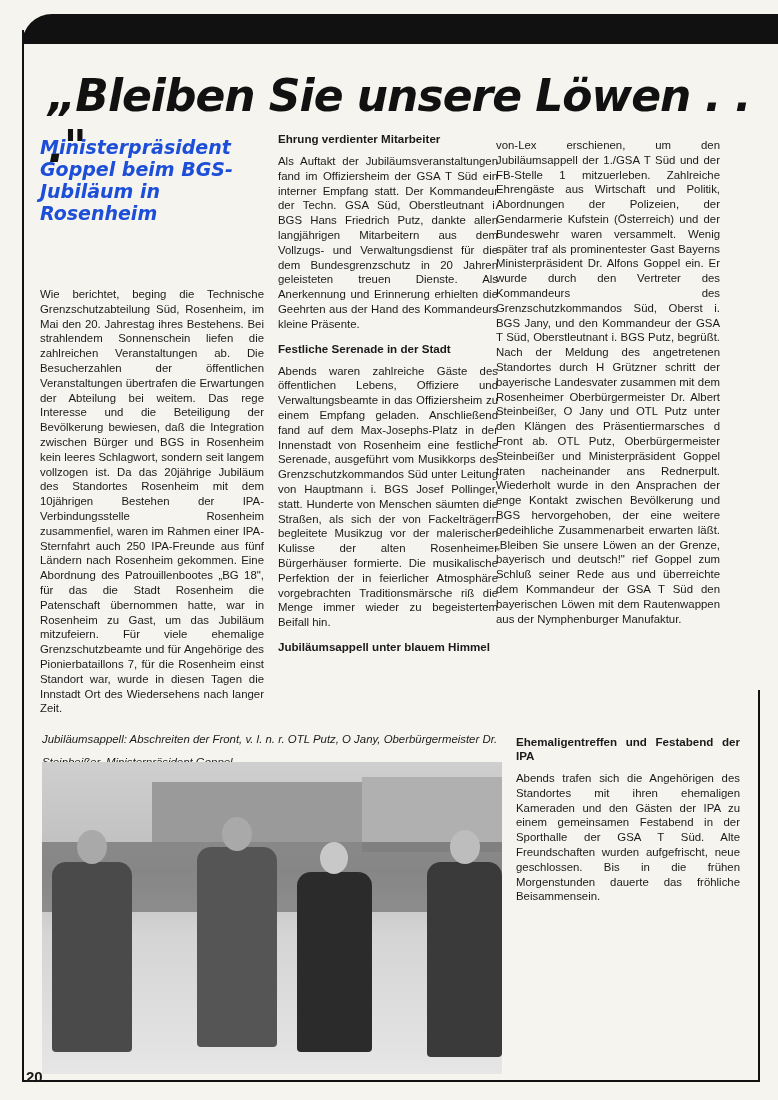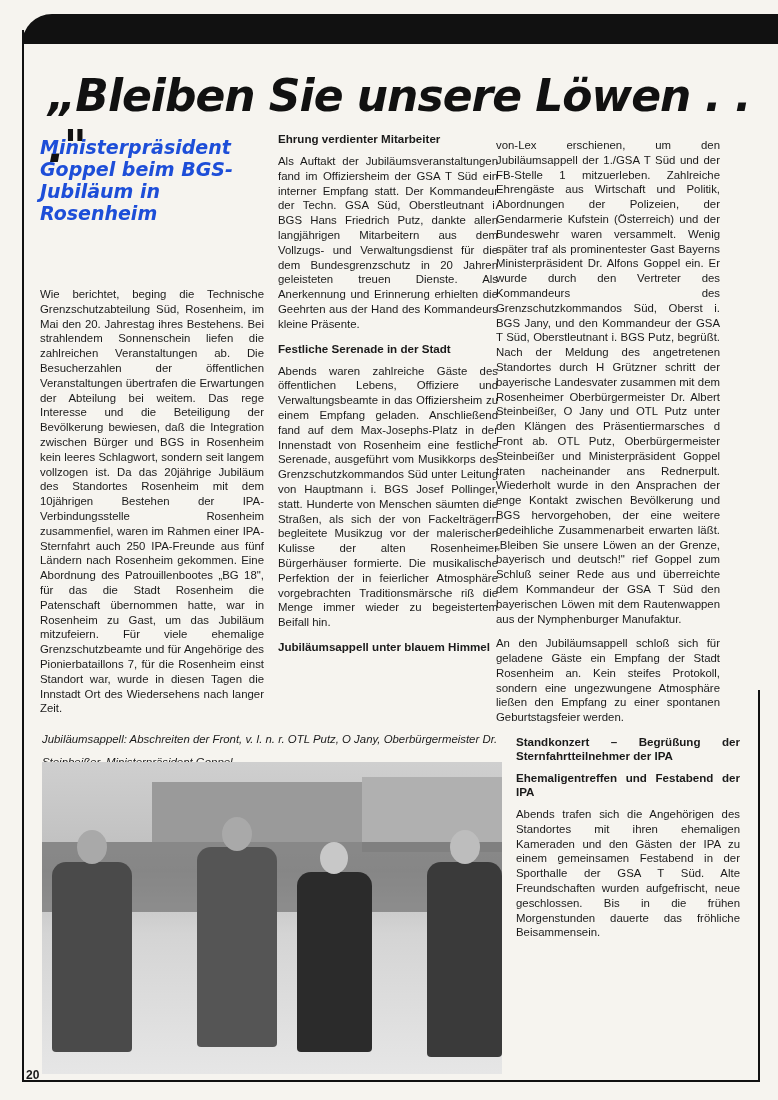--- a/index.html
+++ b/index.html
@@ -36,21 +36,21 @@
     font-style: italic;
   }
   .photo {
     position: absolute; left: 42px; top: 762px; width: 460px; height: 312px;
     background: linear-gradient(#cfcfcf 0%, #bdbdbd 35%, #d4d4d4 55%, #e6e6e6 100%);
     overflow: hidden;
   }
   .photo .bldg { position: absolute; background: #8e8e8e; }
   .photo .person { position: absolute; background: #2b2b2b; border-radius: 14px 14px 4px 4px; }
   .photo .head { position: absolute; background: #a9a9a9; border-radius: 50%; }
-  .pageno { position: absolute; left: 26px; top: 1068px; font-size: 12px; font-weight: bold; }
+  .pageno { position: absolute; left: 26px; top: 1068px; font-size: 15px; font-weight: bold; }
 </style>
 </head>
 <body>
 
 <div class="topbar"></div>
 <div class="frame-left"></div>
 <div class="frame-bottom"></div>
 <div class="frame-right"></div>
 
 <h1 class="headline">„Bleiben Sie unsere Löwen . . ."</h1>
@@ -63,25 +63,23 @@
 <div class="col" id="col2">
   <h3>Ehrung verdienter Mitarbeiter</h3>
   <p>Als Auftakt der Jubiläumsveranstaltungen fand im Offiziersheim der GSA T Süd ein interner Empfang statt. Der Kommandeur der Techn. GSA Süd, Oberstleutnant i. BGS Hans Friedrich Putz, dankte allen langjährigen Mitarbeitern aus dem Vollzugs- und Verwaltungsdienst für die dem Bundesgrenzschutz in 20 Jahren geleisteten treuen Dienste. Als Anerkennung und Erinnerung erhielten die Geehrten aus der Hand des Kommandeurs kleine Präsente.</p>
   <h3>Festliche Serenade in der Stadt</h3>
   <p>Abends waren zahlreiche Gäste des öffentlichen Lebens, Offiziere und Verwaltungsbeamte in das Offiziersheim zu einem Empfang geladen. Anschließend fand auf dem Max-Josephs-Platz in der Innenstadt von Rosenheim eine festliche Serenade, ausgeführt vom Musikkorps des Grenzschutzkommandos Süd unter Leitung von Hauptmann i. BGS Josef Pollinger, statt. Hunderte von Menschen säumten die Straßen, als sich der von Fackelträgern begleitete Musikzug vor der malerischen Kulisse der alten Rosenheimer Bürgerhäuser formierte. Die musikalische Perfektion der in feierlicher Atmosphäre vorgebrachten Traditionsmärsche riß die Menge immer wieder zu begeistertem Beifall hin.</p>
   <h3>Jubiläumsappell unter blauem Himmel</h3>
 </div>
 
 <div class="col" id="col3">
   <p>von-Lex erschienen, um den Jubiläumsappell der 1./GSA T Süd und der FB-Stelle 1 mitzuerleben. Zahlreiche Ehrengäste aus Wirtschaft und Politik, Abordnungen der Polizeien, der Gendarmerie Kufstein (Österreich) und der Bundeswehr waren versammelt. Wenig später traf als prominentester Gast Bayerns Ministerpräsident Dr. Alfons Goppel ein. Er wurde durch den Vertreter des Kommandeurs des Grenzschutzkommandos Süd, Oberst i. BGS Jany, und den Kommandeur der GSA T Süd, Oberstleutnant i. BGS Putz, begrüßt. Nach der Meldung des angetretenen Standortes durch H Grützner schritt der bayerische Landesvater zusammen mit dem Rosenheimer Oberbürgermeister Dr. Albert Steinbeißer, O Jany und OTL Putz unter den Klängen des Präsentiermarsches d Front ab. OTL Putz, Oberbürgermeister Steinbeißer und Ministerpräsident Goppel traten nacheinander ans Rednerpult. Wiederholt wurde in den Ansprachen der enge Kontakt zwischen Bevölkerung und BGS hervorgehoben, der eine weitere gedeihliche Zusammenarbeit erwarten läßt. „Bleiben Sie unsere Löwen an der Grenze, bayerisch und deutsch!" rief Goppel zum Schluß seiner Rede aus und überreichte dem Kommandeur der GSA T Süd den bayerischen Löwen mit dem Rautenwappen aus der Nymphenburger Manufaktur.</p>
-  <p>An den Jubiläumsappell schloß sich für geladene Gäste ein Empfang der Stadt Rosenheim an. Kein steifes Protokoll, sondern eine ungezwungene Atmosphäre ließen den Empfang zu einer spontanen Geburtstagsfeier werden.</p>
 </div>
 
 <div class="col" id="col4">
-  <h3>Standkonzert – Begrüßung der Sternfahrtteilnehmer der IPA</h3>
   <h3>Ehemaligentreffen und Festabend der IPA</h3>
   <p>Abends trafen sich die Angehörigen des Standortes mit ihren ehemaligen Kameraden und den Gästen der IPA zu einem gemeinsamen Festabend in der Sporthalle der GSA T Süd. Alte Freundschaften wurden aufgefrischt, neue geschlossen. Bis in die frühen Morgenstunden dauerte das fröhliche Beisammensein.</p>
 </div>
 
 <div class="caption">Jubiläumsappell: Abschreiten der Front, v. l. n. r. OTL Putz, O Jany, Oberbürgermeister Dr. Steinbeißer, Ministerpräsident Goppel</div>
 
 <div class="photo" title="black-and-white photo of four men walking in front of uniformed ranks">
   <div class="bldg" style="left:110px;top:20px;width:210px;height:60px;background:#9a9a9a;"></div>
   <div class="bldg" style="left:320px;top:15px;width:140px;height:75px;background:#b0b0b0;"></div>
   <div class="bldg" style="left:0;top:80px;width:460px;height:70px;background:#5a5a5a;opacity:0.55;"></div>

